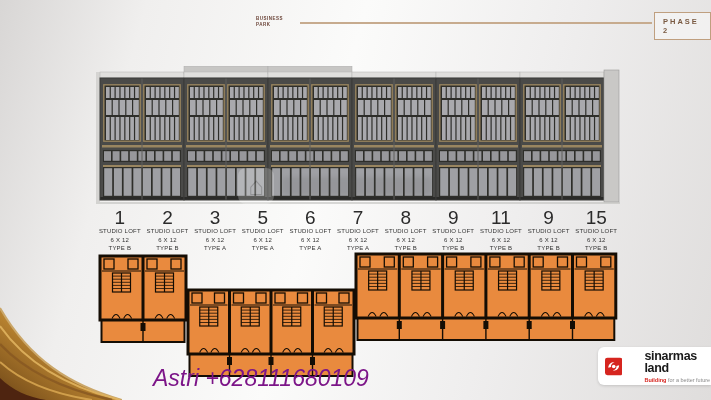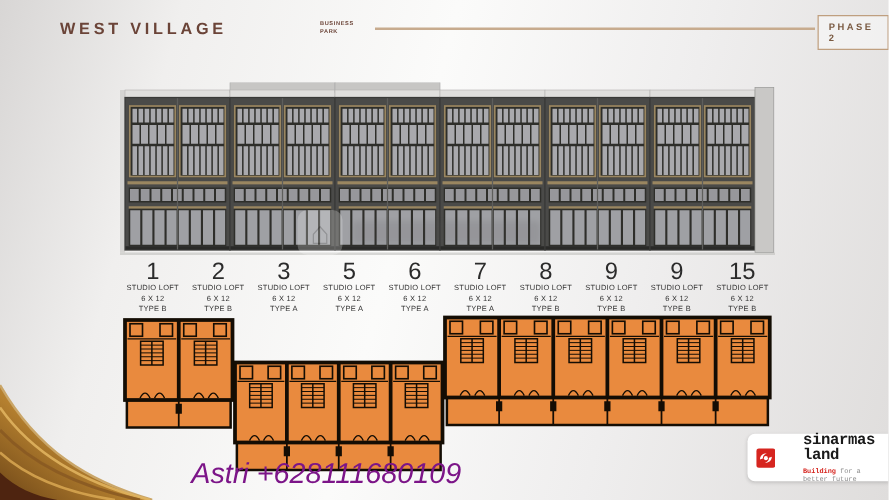--- a/index.html
+++ b/index.html
@@ -30,32 +30,31 @@
     background:rgba(255,255,255,.5);display:flex;align-items:center;justify-content:center;
     color:rgba(70,70,70,.55);font-size:26px;}
   .wm-text{position:absolute;left:44px;top:9px;width:150px;height:18px;border-radius:4px;
     background:rgba(80,80,80,.28);filter:blur(2px);}
   
   .contact{position:absolute;left:153px;top:365px;font-size:23px;color:#7c1588;z-index:6;font-style:italic;}
   
   .logo-card{position:absolute;left:598px;top:347px;width:113px;height:38px;background:#fff;
     border-radius:6px 0 0 6px;box-shadow:0 1px 3px rgba(0,0,0,.15);z-index:6;
     display:flex;align-items:center;padding-left:7px;box-sizing:border-box;}
-  .logo-text{margin-left:22px;font-family:Liberation Mono, monospace;}
+  .logo-text{margin-left:22px;}
   .logo-name{font-size:12.5px;font-weight:700;color:#1a1a1a;letter-spacing:-.3px;line-height:1;}
   .logo-tag{font-size:5.5px;color:#8a8a8a;margin-top:2px;}
   .logo-tag b{color:#d6251f;font-weight:700;}
   .corner{position:absolute;left:0;top:300px;z-index:5;}
 </style>
 </head>
 <body>
 
 <div class="slide">
 
-  <div class="brand">WEST VILLAGE</div>
   <div class="brand-sub">
     <div>BUSINESS</div>
     <div>PARK</div>
   </div>
   <div class="rule"></div>
   <div class="phase">PHASE 2</div>
 
 
   <svg id="elevation" class="elev" width="525" height="140">
       <rect x="0" y="6" width="4" height="130" fill="#d5d4d2"></rect>
@@ -533,20 +532,26 @@
         <div class="unit-small">6 X 12</div>
         <div class="unit-small">TYPE B</div>
       </div>
       <div class="unit-col">
         <div class="unit-num">9</div>
         <div class="unit-small">STUDIO LOFT</div>
         <div class="unit-small">6 X 12</div>
         <div class="unit-small">TYPE B</div>
       </div>
       <div class="unit-col">
+        <div class="unit-num">11</div>
+        <div class="unit-small">STUDIO LOFT</div>
+        <div class="unit-small">6 X 12</div>
+        <div class="unit-small">TYPE B</div>
+      </div>
+      <div class="unit-col">
         <div class="unit-num">9</div>
         <div class="unit-small">STUDIO LOFT</div>
         <div class="unit-small">6 X 12</div>
         <div class="unit-small">TYPE B</div>
       </div>
       <div class="unit-col">
         <div class="unit-num">15</div>
         <div class="unit-small">STUDIO LOFT</div>
         <div class="unit-small">6 X 12</div>
         <div class="unit-small">TYPE B</div>

